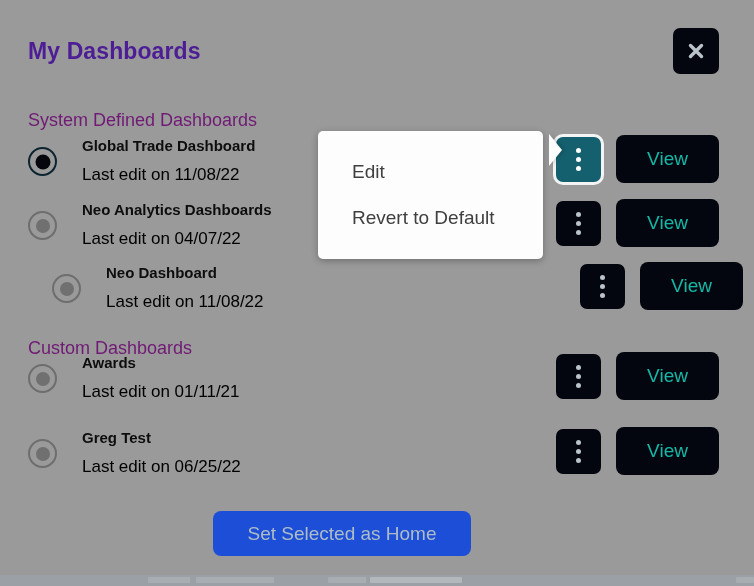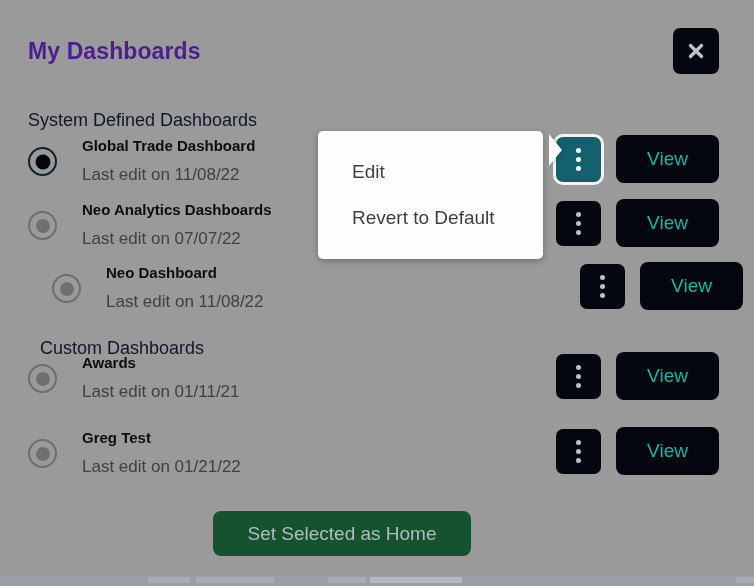--- a/index.html
+++ b/index.html
@@ -68,26 +68,26 @@
     align-items: center;
     justify-content: center;
   }
   #close-button svg { display: block; }
 
   
   .section-title {
     position: absolute;
     left: 28px;
     font-size: 18px;
-    color: #0f172a;
+    color: #701a75;
     white-space: nowrap;
     text-align: center;
   }
   #section-title-system { top: 110px; }
-  #section-title-custom { top: 338px; margin-left: 12px; }
+  #section-title-custom { top: 338px; }
 
   
   .row {
     position: absolute;
     left: 0;
     width: 754px;
     height: 56px;
   }
   .row-r0 { top: 131px; }
   .row-r1 { top: 195px; }
@@ -138,21 +138,21 @@
     font-size: 15px;
     font-weight: bold;
     color: #0d0d0d;
     white-space: nowrap;
   }
   .row-sub {
     position: absolute;
     left: 82px;
     top: 34px;
     font-size: 17px;
-    color: #404040;
+    color: #000000;
     white-space: nowrap;
   }
 
   .kebab {
     position: absolute;
     left: 556px;
     top: 6px;
     width: 45px;
     height: 45px;
     background: #04060f;
@@ -193,21 +193,21 @@
     font-size: 19px;
     cursor: pointer;
     padding: 0;
   }
 
   
   .footer-button {
     position: absolute;
     top: 511px;
     height: 45px;
-    background: #14532d;
+    background: #1d4ed8;
     border: none;
     border-radius: 8px;
     color: #aebdc4;
     font-family: "Liberation Sans", sans-serif;
     font-size: 19px;
     cursor: pointer;
     padding: 0;
   }
   #set-home-button {
     left: 213px;
@@ -283,21 +283,21 @@
       <i></i>
     </button>
     <button class="view-button">View</button>
   </div>
 
   <div class="row row-r1">
     <button class="radio off">
       <span class="dot"></span>
     </button>
     <div class="row-name">Neo Analytics Dashboards</div>
-    <div class="row-sub">Last edit on 07/07/22</div>
+    <div class="row-sub">Last edit on 04/07/22</div>
     <button class="kebab">
       <i></i>
       <i></i>
       <i></i>
     </button>
     <button class="view-button">View</button>
   </div>
 
   <div class="row row-r2">
     <button class="radio off">
@@ -325,21 +325,21 @@
       <i></i>
     </button>
     <button class="view-button">View</button>
   </div>
 
   <div class="row row-r4">
     <button class="radio off">
       <span class="dot"></span>
     </button>
     <div class="row-name">Greg Test</div>
-    <div class="row-sub">Last edit on 01/21/22</div>
+    <div class="row-sub">Last edit on 06/25/22</div>
     <button class="kebab">
       <i></i>
       <i></i>
       <i></i>
     </button>
     <button class="view-button">View</button>
   </div>
 
   <button class="footer-button" id="set-home-button">Set Selected as Home</button>
 

